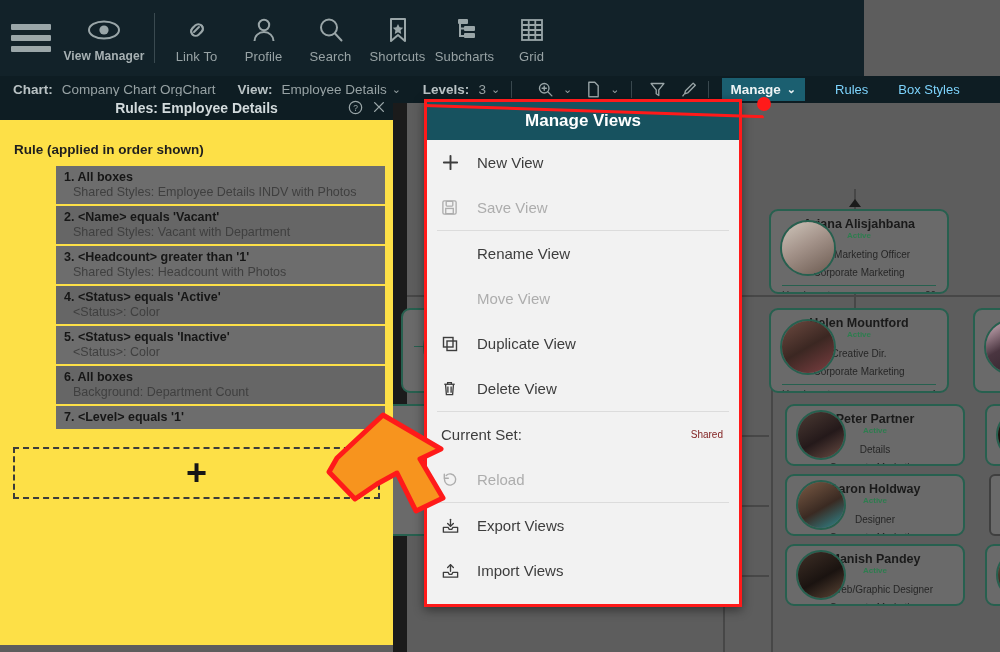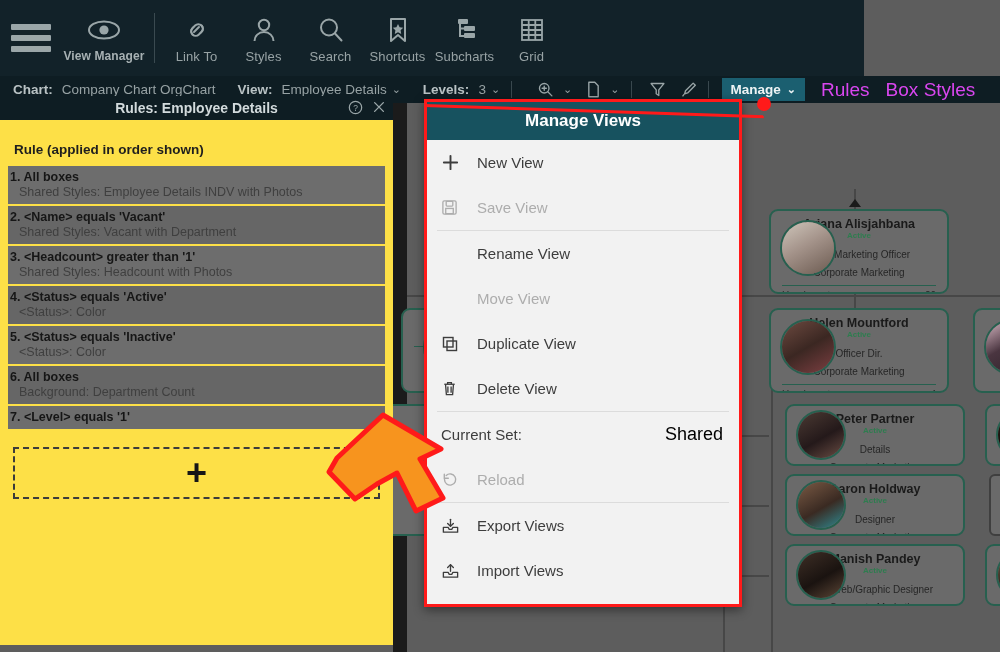--- a/index.html
+++ b/index.html
@@ -41,40 +41,40 @@
   }
   .sb-key{font-weight:bold;color:#b9c2c4;margin-left:13px;}
   .sb-val{margin-left:9px;color:#97a2a4;}
   .sb-caret{margin-left:5px;font-size:11px;color:#97a2a4;}
   .sb-div{width:1px;height:17px;background:#39484e;margin:0 11px;}
   .sb-ico{margin-left:14px;display:flex;align-items:center;gap:4px;color:#9aa6a8;}
   .manage-btn{
     background:#1b5f70;color:#eef4f5;font-weight:bold;font-size:13.5px;
     padding:4px 9px;margin-left:2px;display:flex;align-items:center;gap:6px;
   }
-  .rules-btn,.boxstyles-btn{margin-left:16px;color:#d946ef;font-size:19px;}
+  .rules-btn,.boxstyles-btn{margin-left:30px;color:#7dd3fc;font-size:13px;}
 
   
   .rules-panel{
     position:absolute;left:0;top:96px;width:393px;height:549px;
     background:#fde047;
   }
   .rp-header{
     height:24px;background:#0e1d23;display:flex;align-items:center;justify-content:center;
     position:relative;
   }
   .rp-title{color:#d2dadc;font-size:14px;font-weight:bold;}
   .rp-acts{position:absolute;right:7px;top:0;height:24px;display:flex;align-items:center;gap:9px;}
   .rp-acts .a{color:#9aa6a8;font-size:15px;line-height:1;cursor:pointer;}
   .rp-body{padding:0 8px;}
   .rp-caption{
     font-size:13.5px;font-weight:bold;color:#1e1e1e;padding:22px 4px 9px 6px;
   }
   .rule-row{
-    background:#6d6d6d;margin-bottom:2px;padding:4px 8px 5px 2px;
+    background:#6d6d6d;margin-bottom:2px;padding:4px 8px 5px 8px;margin-left:48px;
   }
   .rule-row.alt{background:#666;}
   .rule-t{font-size:12.5px;font-weight:bold;color:#161616;}
   .rule-s{font-size:12.5px;color:#3f3f3f;margin-top:1px;padding-left:9px;}
   .add-rule{
     margin:18px 5px 0 5px;height:48px;border:2px dashed #3b3b3b;
     display:flex;align-items:center;justify-content:center;
   }
   .add-rule .plus{font-size:36px;line-height:1;color:#161616;font-weight:bold;}
 
@@ -125,21 +125,21 @@
   .mi{
     height:45px;display:flex;align-items:center;padding-left:14px;
     font-size:15px;color:#3d3d3d;box-sizing:border-box;
   }
   .mi .mi-ico{width:32px;display:flex;align-items:center;justify-content:flex-start;color:#3d3d3d;}
   .mi .mi-lbl{margin-left:4px;}
   .mi.disabled,.mi.disabled .mi-ico{color:#adadad;}
   .mi.noicon .mi-lbl{margin-left:36px;}
   .mi-sep{height:1px;background:#dcdcdc;margin:0 10px;}
   .mi.row-between{justify-content:space-between;padding-right:16px;}
-  .mi .mi-val{font-size:18px;color:#000000;}
+  .mi .mi-val{font-size:10px;color:#7f1d1d;}
 
   
   .ann-line{position:absolute;background:#ff1a1a;height:3px;transform-origin:left center;}
   .ann-dot{position:absolute;width:14px;height:14px;border-radius:50%;background:#ff1a1a;}
   .ann-arrow{position:absolute;left:325px;top:412px;width:125px;height:105px;}
 </style>
 </head>
 <body>
 
 <div id="app">
@@ -181,21 +181,21 @@
 
     <div class="tb-item tb-btn">
       <div class="ico">
         <svg width="30" height="30" viewBox="0 0 30 30">
             <g fill="none" stroke="#9aa6a8" stroke-width="2">
               <circle cx="15" cy="10" r="5.2"></circle>
               <path d="M5.5 26 a9.5 9 0 0 1 19 0"></path>
             </g>
           </svg>
       </div>
-      <div class="tb-label thin">Styles</div>
+      <div class="tb-label thin">Profile</div>
     </div>
 
     <div class="tb-item tb-btn">
       <div class="ico">
         <svg width="30" height="30" viewBox="0 0 30 30">
             <g fill="none" stroke="#9aa6a8" stroke-width="2" stroke-linecap="round">
               <circle cx="13" cy="12.5" r="8"></circle>
               <path d="M19 18.5 L25.5 25.5"></path>
             </g>
           </svg>
@@ -333,21 +333,21 @@
         <span>20</span>
       </div>
     </div>
 
     <div class="node" style="left:376px;top:205px;width:180px;height:85px;">
       <div class="avatar">
           <div class="av-inner" style="background:linear-gradient(150deg,#6d4a40 0%,#3b2722 50%,#7d3f42 100%);"></div>
         </div>
       <div class="n-name">Helen Mountford</div>
       <div class="n-status">Active</div>
-      <div class="n-title">Officer Dir.</div>
+      <div class="n-title">Creative Dir.</div>
       <div class="n-dept">Corporate Marketing</div>
       <div class="n-hr"></div>
       <div class="n-hc">
         <span>Headcount:</span>
         <span>4</span>
       </div>
     </div>
 
     <div class="node" style="left:392px;top:301px;width:180px;height:62px;">
       <div class="avatar" style="top:4px;width:50px;height:50px;">

